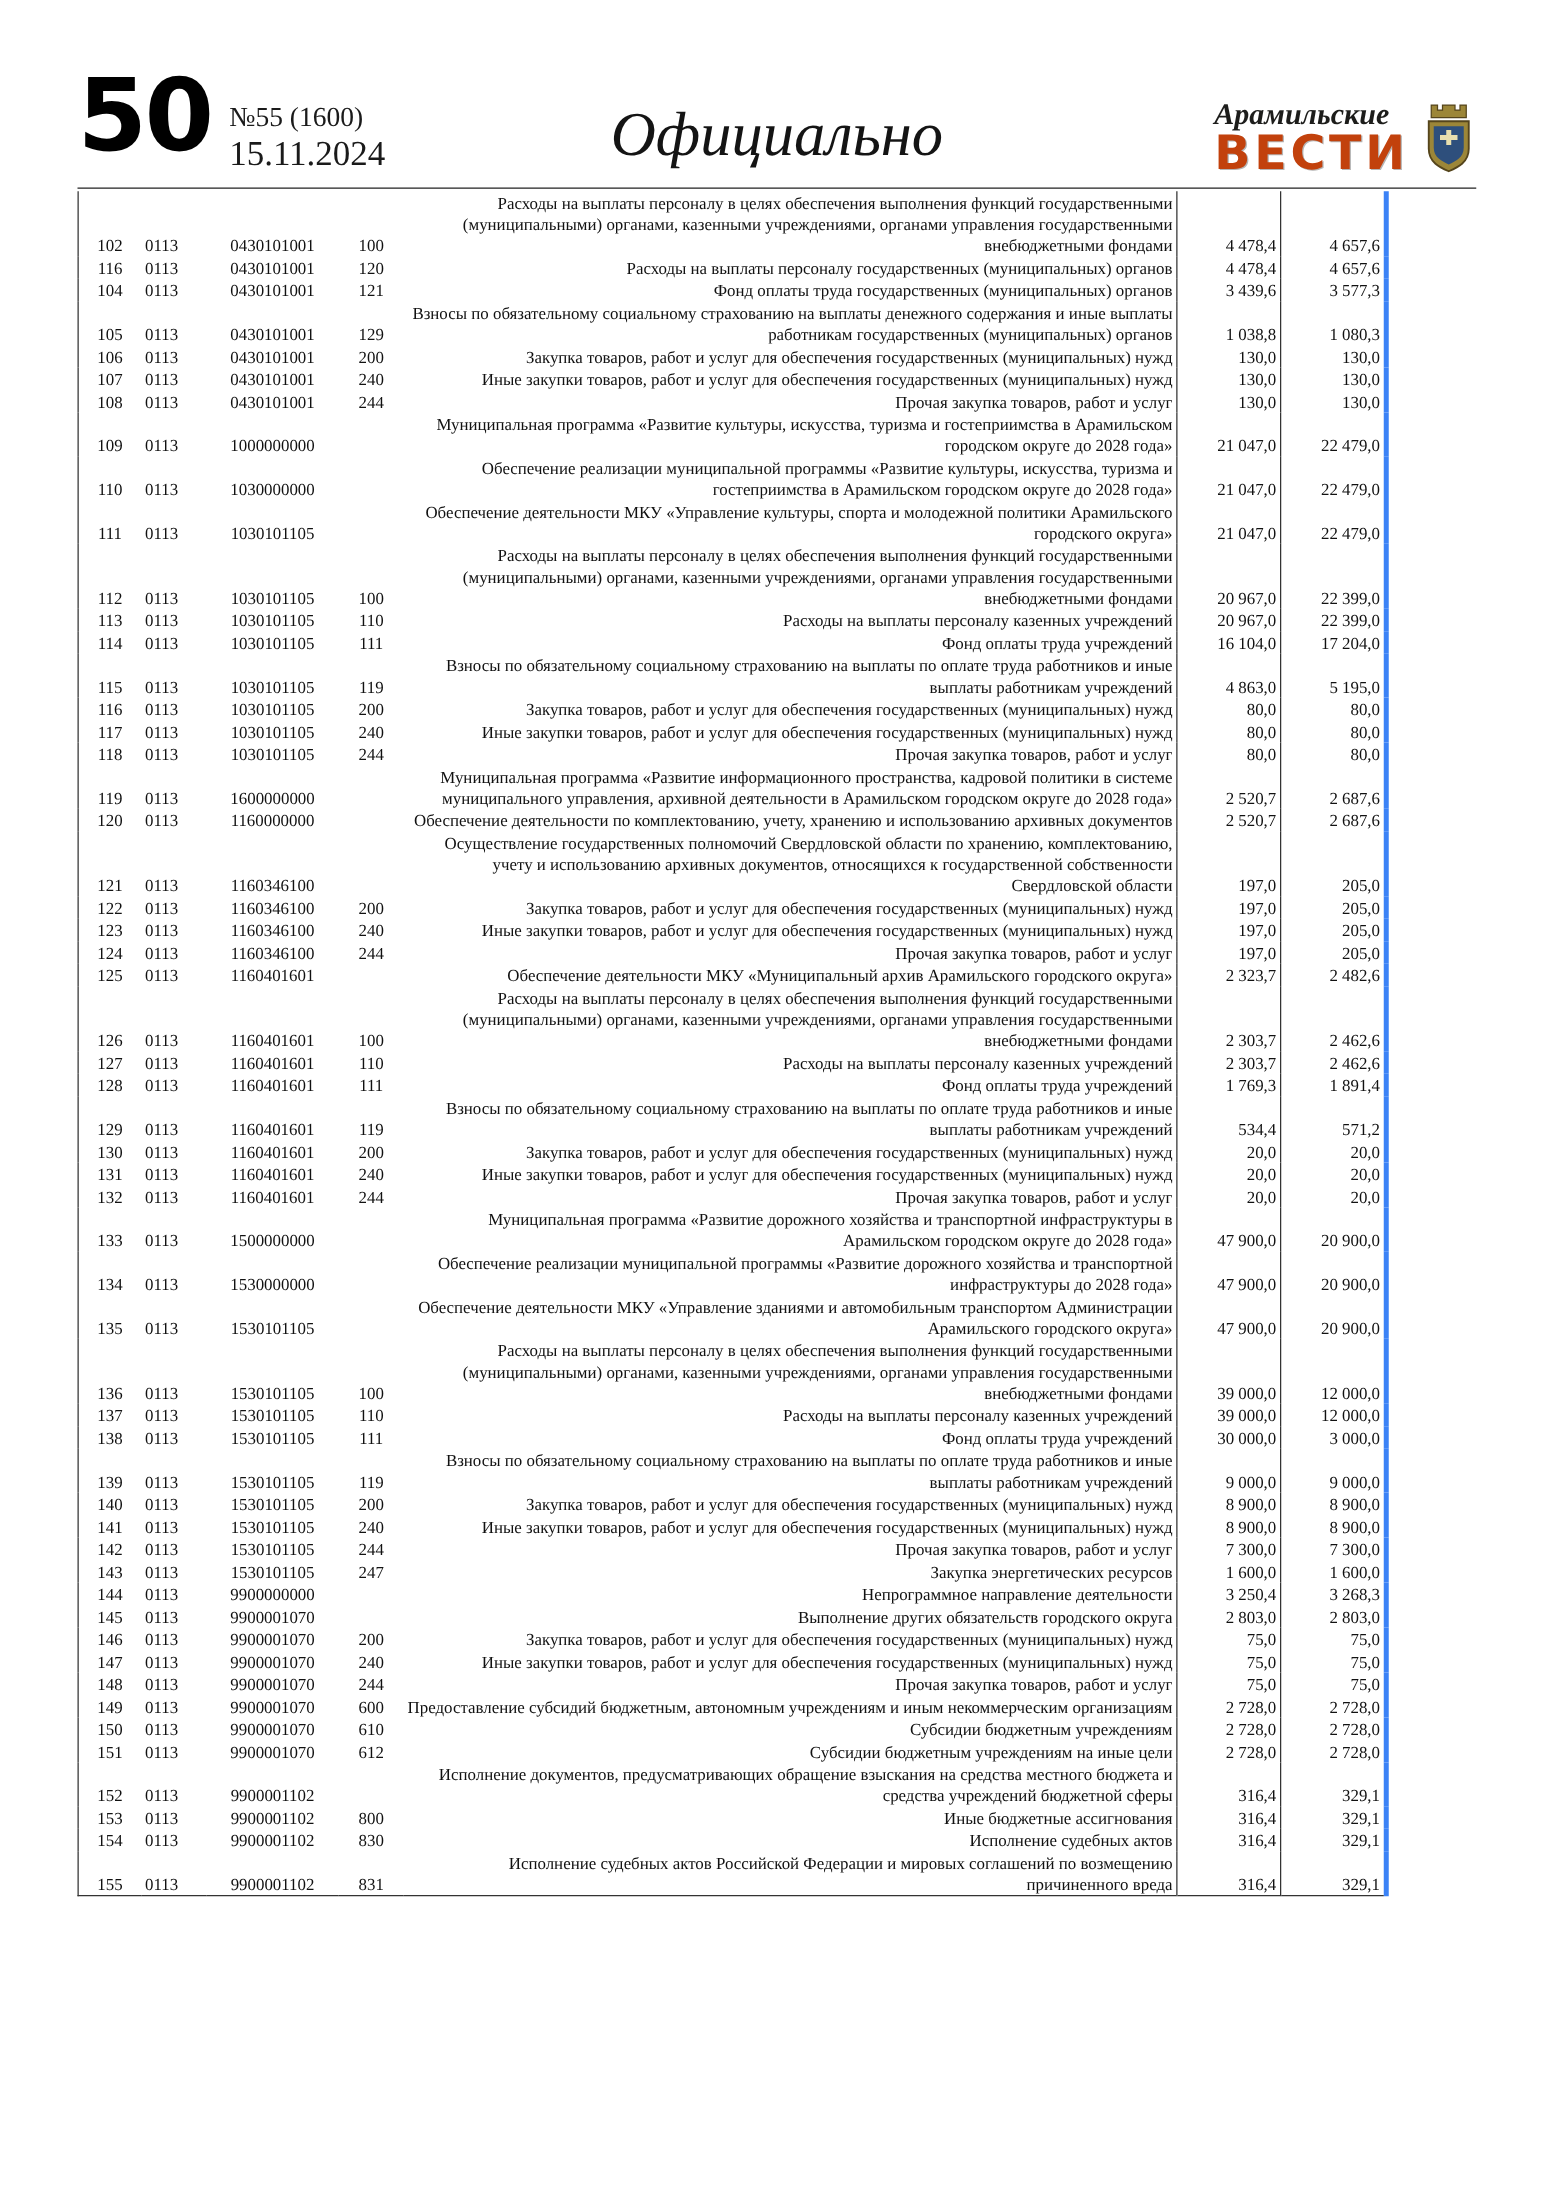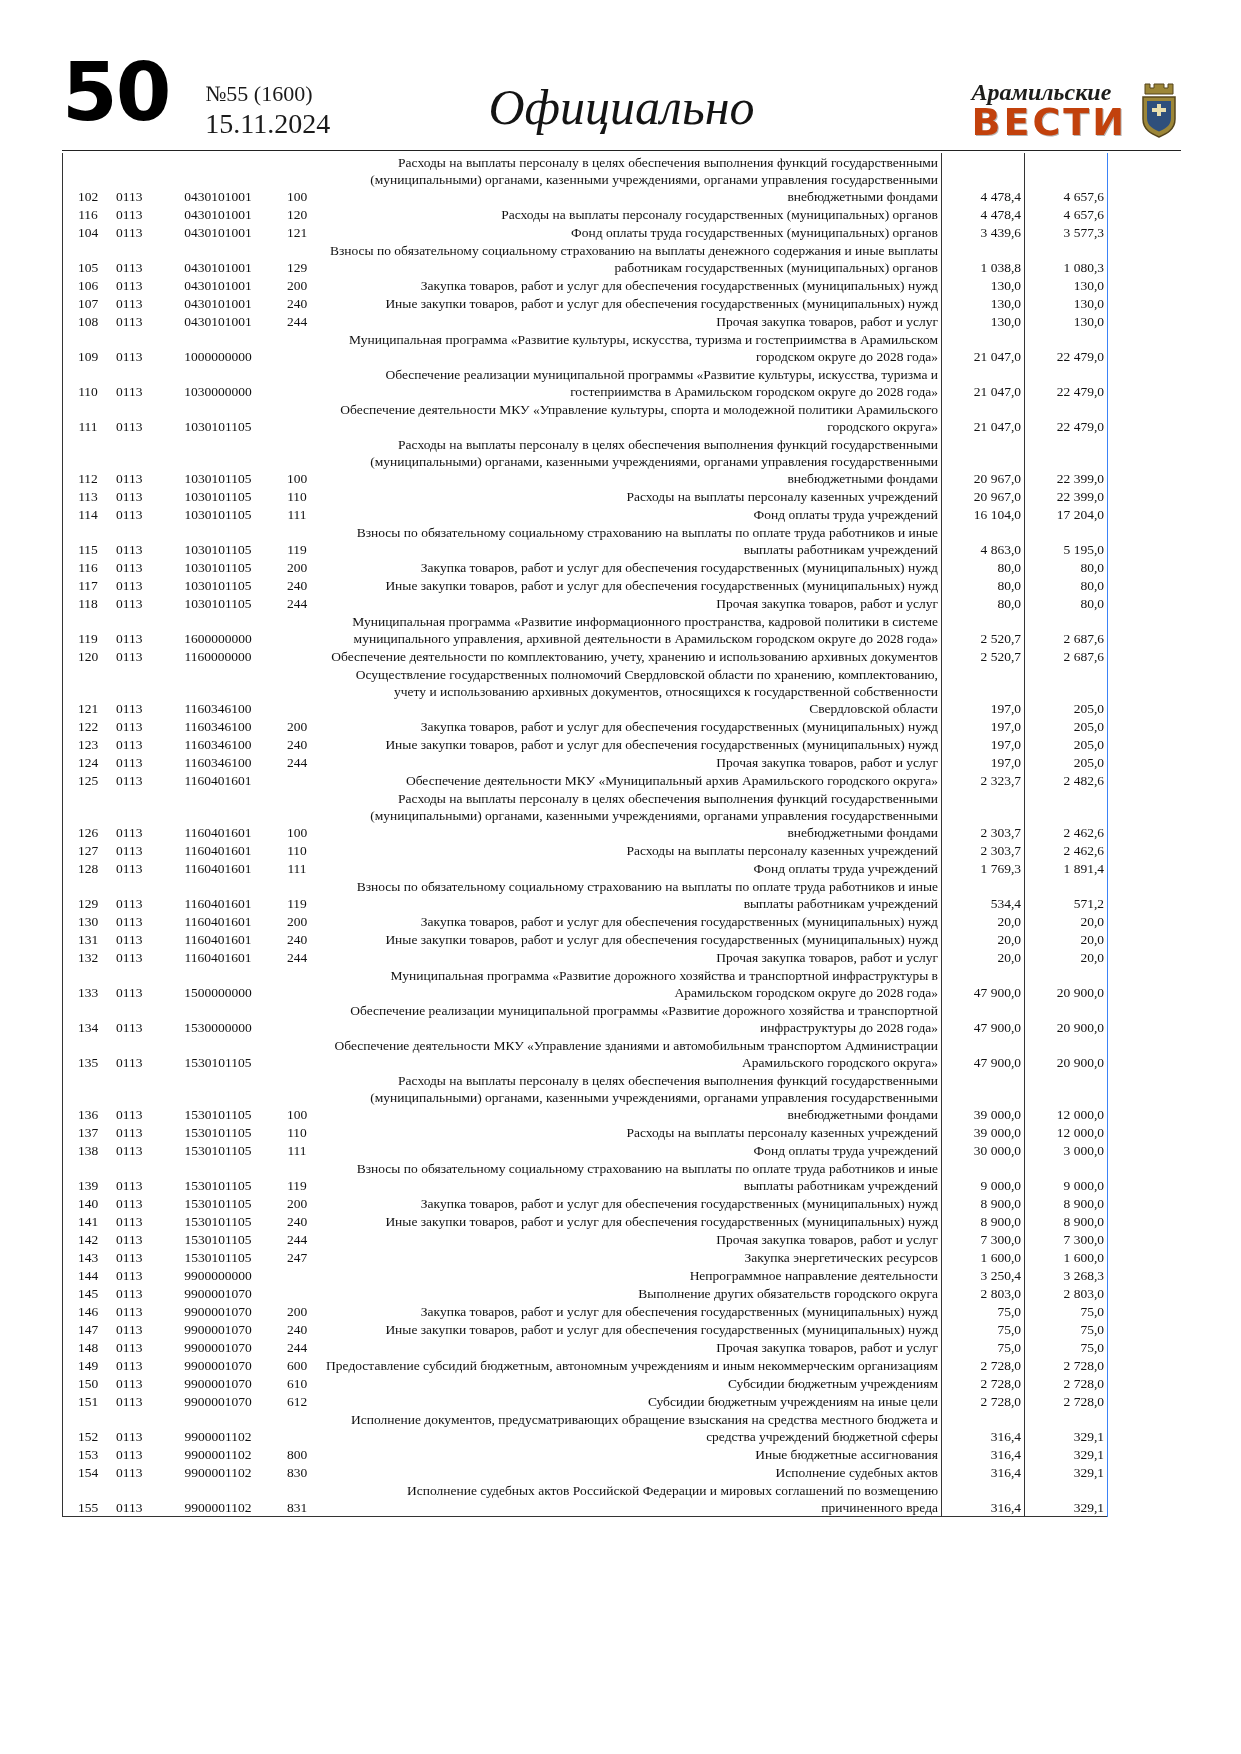--- a/index.html
+++ b/index.html
@@ -2,21 +2,21 @@
 <html lang="ru"><head>
 <meta charset="utf-8">
 <style>
   html,body{margin:0;padding:0;background:#ffffff;}
   body{width:1241px;height:1754px;font-family:"Liberation Serif","DejaVu Serif",serif;color:#111;}
   .page{box-sizing:border-box;width:1241px;min-height:1754px;padding:36px 60px 0 62px;background:#fff;}
 
   
   .masthead{display:flex;align-items:flex-end;justify-content:space-between;
             border-bottom:1.5px solid #222;padding-bottom:10px;min-height:96px;}
-  .mh-left{display:flex;align-items:flex-start;gap:36px;flex:1 1 0;}
+  .mh-left{display:flex;align-items:flex-start;gap:14px;flex:1 1 0;}
   .page-number{font-family:"DejaVu Sans","Liberation Sans",sans-serif;font-weight:bold;
                font-size:80px;line-height:0.95;letter-spacing:-2px;color:#000;}
   .issue-block{padding-top:10px;}
   .issue-label{font-size:22px;line-height:1.15;color:#1a1a1a;margin-top:16px;}
   .issue-date{font-size:28px;line-height:1.2;color:#1a1a1a;}
   .section-title{flex:1.4 1 0;text-align:center;font-style:italic;font-size:50px;
                  line-height:1;color:#141414;padding-bottom:8px;white-space:nowrap;}
   .brand{flex:1 1 0;display:flex;justify-content:flex-end;align-items:flex-end;gap:10px;}
   .brand-text{text-align:left;margin-top:44px;}
   .brand-script{font-style:italic;font-weight:bold;font-size:24px;line-height:1;color:#1d1d1b;}
@@ -31,21 +31,21 @@
                border-left:1px solid #333;border-bottom:1px solid #333;
                font-size:13.5px;line-height:17px;}
   table.budget td{padding:0.5px 3px;vertical-align:bottom;}
   .col-n{width:44px;text-align:center;}
   .col-rz{width:46px;text-align:left;}
   .col-csr{width:100px;text-align:center;}
   .col-vr{width:46px;text-align:center;}
   .col-name{width:612px;text-align:right;}
   .col-v1,.col-v2{width:76px;text-align:right;white-space:nowrap;
                   border-left:1px solid #333;padding-right:9px;}
-  .col-v2{border-right:1px solid #3b82f6;}
+  .col-v2{border-right:4px solid #3b82f6;}
 </style>
 </head>
 <body>
 
 <div class="page">
 
   <header class="masthead">
     <div class="mh-left">
       <div class="page-number">50</div>
       <div class="issue-block">

